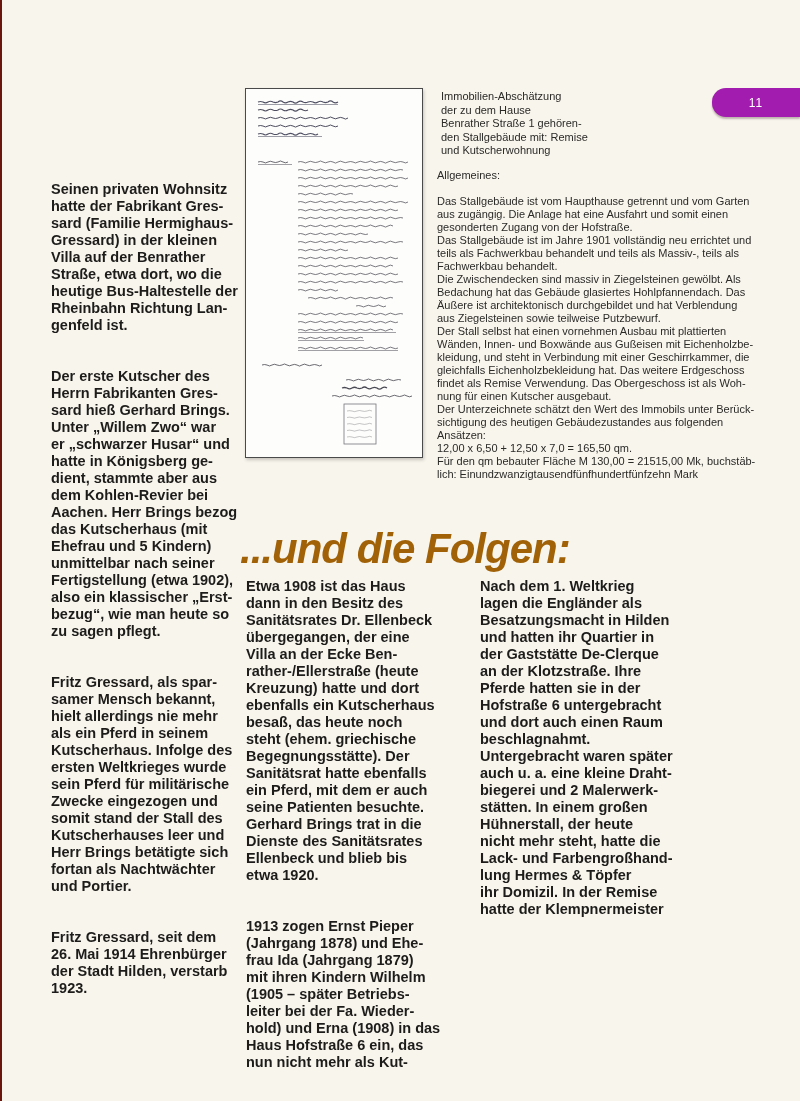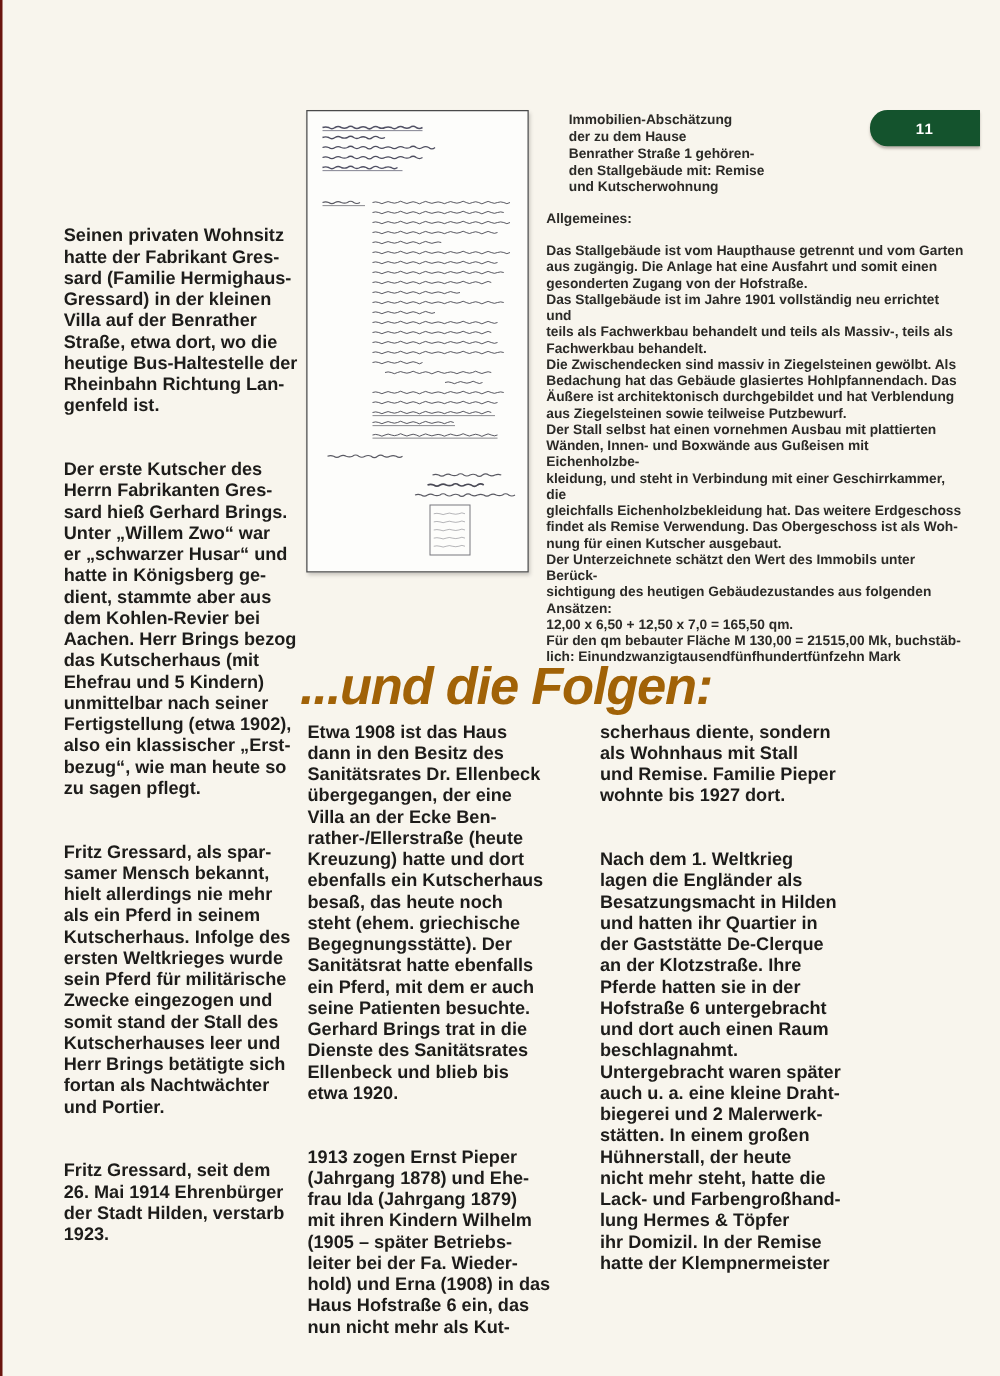--- a/index.html
+++ b/index.html
@@ -4,39 +4,39 @@
 <style>
   html,body{margin:0;padding:0;}
   body{
     width:800px;height:1101px;position:relative;overflow:hidden;
     background:#f8f5ed;
     font-family:"Liberation Sans",sans-serif;
     color:#1d1c1a;
   }
   .margin-rule{position:absolute;left:0;top:0;width:2px;height:1101px;background:#6b150f;}
   .page-badge{
-    position:absolute;right:16px;top:88px;width:88px;height:29px;
-    background:#14532d;border-radius:14px 0 0 14px;
+    position:absolute;right:0;top:88px;width:88px;height:29px;
+    background:#a21caf;border-radius:14px 0 0 14px;
     box-shadow:0 2px 2px rgba(80,60,55,.35);
     display:flex;align-items:center;justify-content:center;
-    color:#fff;font-size:12px;font-weight:bold;letter-spacing:1px;
+    color:#fff;font-size:12px;font-weight:normal;letter-spacing:1px;
   }
   .doc-scan{
     position:absolute;left:245px;top:88px;width:176px;height:368px;
     background:#fdfdfb;border:1px solid #4a4a4a;
     box-shadow:1px 2px 3px rgba(60,55,50,.25);
   }
   .doc-caption{
-    position:absolute;left:455px;top:90px;width:230px;
-    font-size:11px;line-height:13.5px;font-weight:bold;color:#2b2a27;
+    position:absolute;left:441px;top:90px;width:230px;
+    font-size:11px;line-height:13.5px;font-weight:normal;color:#2b2a27;
     white-space:pre-line;
   }
   .appraisal{
     position:absolute;left:437px;top:156px;width:335px;
-    font-size:11px;line-height:13px;font-weight:bold;color:#2b2a27;
+    font-size:11px;line-height:13px;font-weight:normal;color:#2b2a27;
     white-space:pre-line;
   }
   .appraisal .app-head{margin:0 0 0 0;}
   .left-col{
     position:absolute;left:51px;top:164px;width:200px;
     font-size:14.5px;line-height:17px;font-weight:bold;
     white-space:pre-line;
   }
   .left-col p, .body-col p{margin:0 0 17px 0;}
   .italic{font-style:italic;}
@@ -216,24 +216,20 @@
 frau Ida (Jahrgang 1879)
 mit ihren Kindern Wilhelm
 (1905 – später Betriebs-
 leiter bei der Fa. Wieder-
 hold) und Erna (1908) in das
 Haus Hofstraße 6 ein, das
 nun nicht mehr als Kut-</p>
 </div>
 
 <div class="body-col col-right">
-  <p>scherhaus diente, sondern
-als Wohnhaus mit Stall
-und Remise. Familie Pieper
-wohnte bis 1927 dort.</p>
   <p>Nach dem 1. Weltkrieg
 lagen die Engländer als
 Besatzungsmacht in Hilden
 und hatten ihr Quartier in
 der Gaststätte De-Clerque
 an der Klotzstraße. Ihre
 Pferde hatten sie in der
 Hofstraße 6 untergebracht
 und dort auch einen Raum
 beschlagnahmt.

